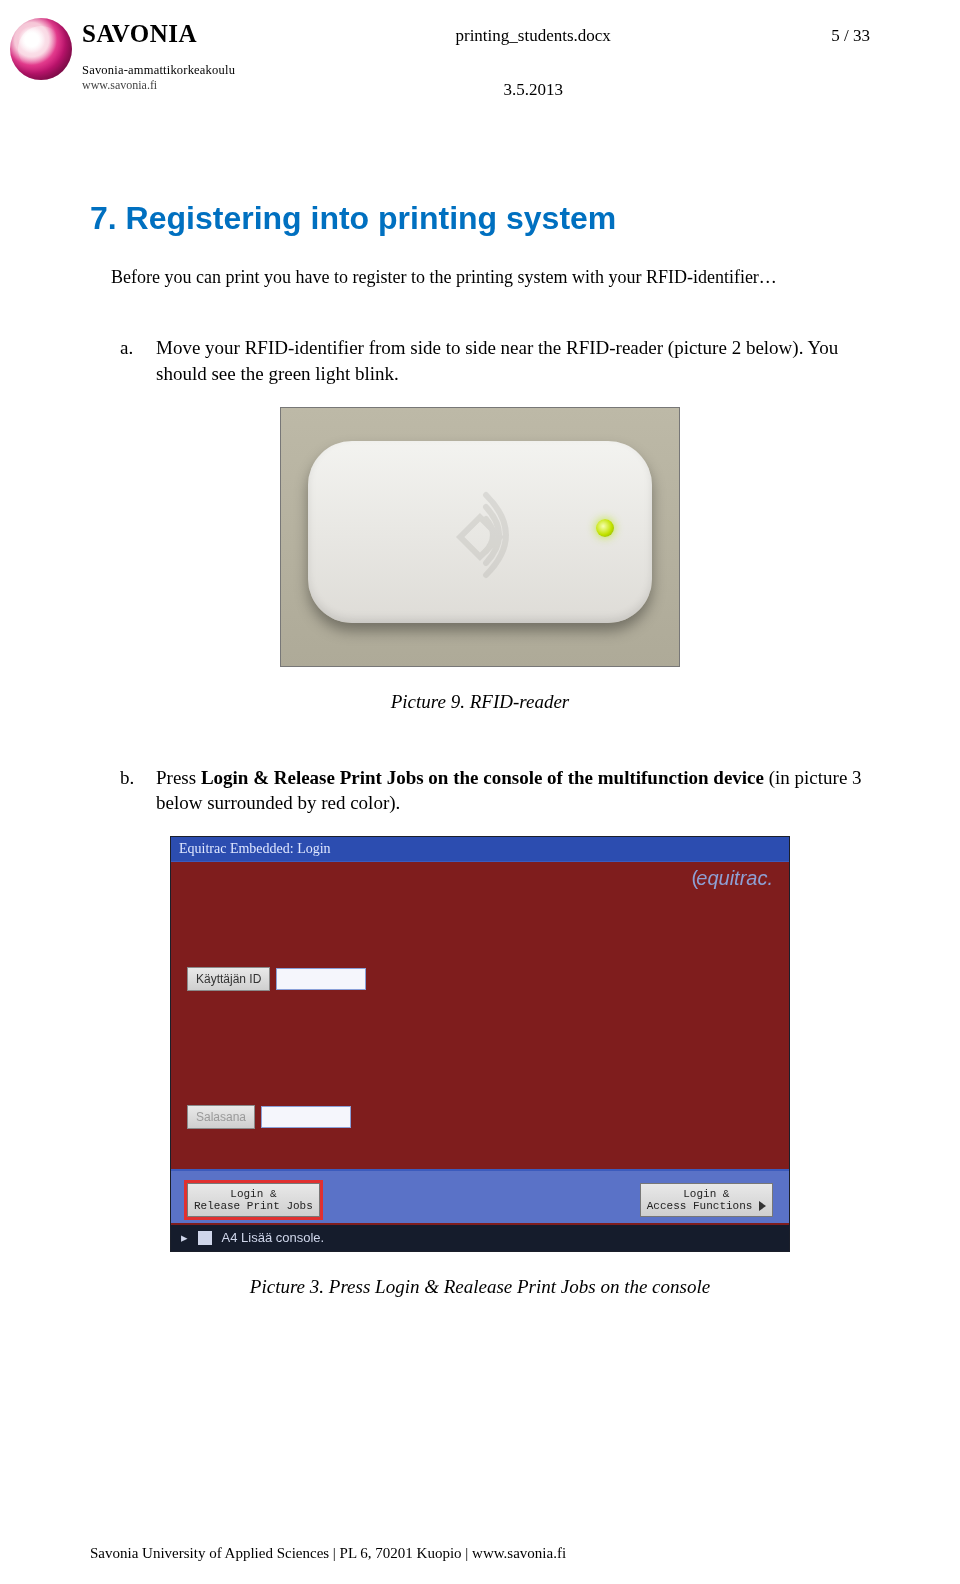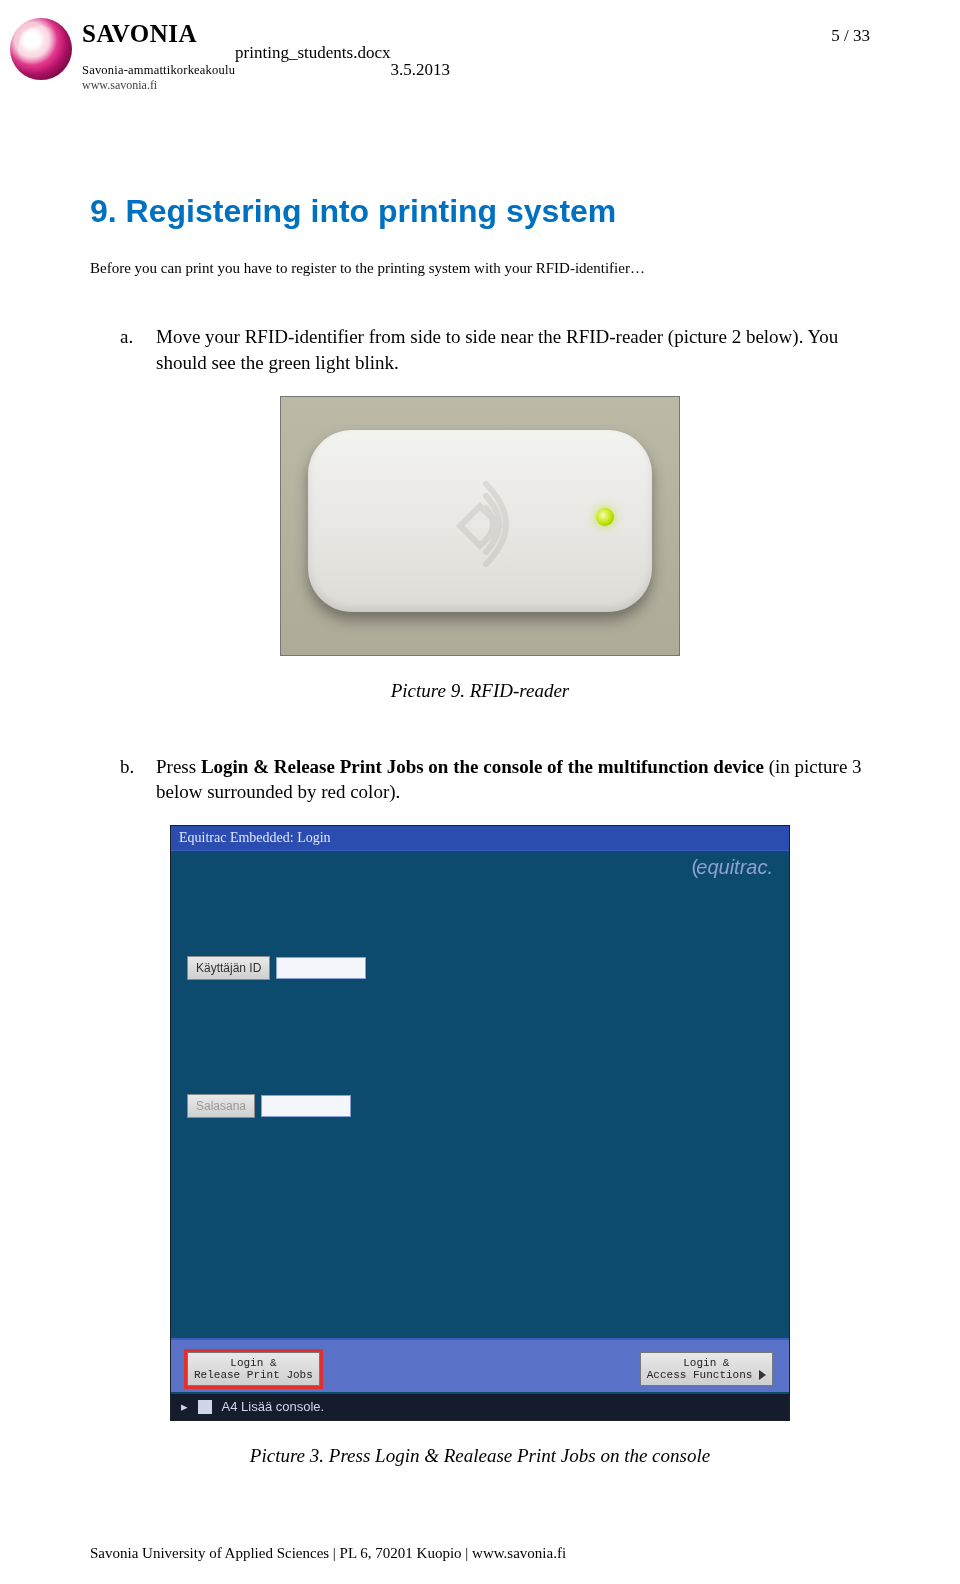--- a/index.html
+++ b/index.html
@@ -34,40 +34,40 @@
   .logo-name {
     font-weight: 800; font-size: 25px; letter-spacing: .5px;
   }
   .logo-sub1 {
     font-size: 12.5px; letter-spacing: .2px; margin-top: 15px;
   }
   .logo-sub2 {
     font-size: 12px; color:#444;
   }
   .header-center {
-    flex: 1; display:flex; align-items:center;
+    flex: 1; display:flex; flex-direction:column; align-items:center;
     padding-top: 8px;
   }
   .doc-name { font-size: 17px; }
   .doc-date { font-size: 17px; margin-top: 34px; }
   .header-right {
     padding-top: 8px; font-size: 17px; white-space: nowrap;
   }
 
   .page {
     padding: 100px 90px 0 90px;
   }
   h1 {
     font-family: Arial, Helvetica, sans-serif;
     color: #0070c0;
     font-size: 32px;
     font-weight: 700;
     margin-bottom: 28px;
   }
-  .intro { font-size: 15px; line-height: 1.35; margin-bottom: 46px; }
+  .intro { font-size: 18px; line-height: 1.35; margin-bottom: 46px; margin-left: 21px; }
   h2 {
     font-family: Arial, Helvetica, sans-serif;
     color: #0070c0;
     font-size: 22px;
     font-weight: 700;
     margin-bottom: 24px;
   }
   .ol-item {
     display: flex; gap: 14px; font-size: 19px; line-height: 1.35;
     margin-left: 30px; margin-bottom: 20px;
@@ -97,22 +97,22 @@
   }
   .rfid-glyph{
     position:absolute; left:118px; top:44px; width:120px; height:100px;
     opacity:.22;
   }
   .caption {
     font-style: italic; font-size: 19px; margin-top: 24px; margin-bottom: 28px;
   }
 
   .console-photo{
-    width: 620px; height: 596px; position: relative;
-    background:#0c4a6e; border:1px solid #1b1f2a;
+    width: 620px; height: 416px; position: relative;
+    background:#7f1d1d; border:1px solid #1b1f2a;
   }
   .console-titlebar{
     background:#2c4db0; color:#dfe7ff; font-size:14px; padding:4px 8px;
     border-bottom:1px solid #3b5bbd;
   }
   .console-brand{
     position:absolute; right:16px; top:30px; color:#8ea0d4; font-style:italic;
     font-family: Arial, sans-serif; font-size:20px;
   }
   .console-brand::before{
@@ -167,21 +167,21 @@
     </div>
   </div>
   <div class="header-center">
     <div class="doc-name">printing_students.docx</div>
     <div class="doc-date">3.5.2013</div>
   </div>
   <div class="header-right">5 / 33</div>
 </div>
 
 <div class="page">
-  <h1>9. Registering into printing system</h1>
+  <h1>7. Registering into printing system</h1>
   <p class="intro">Before you can print you have to register to the printing system with your RFID-identifier…</p>
 
 
   <div class="ol-item">
     <div class="ol-marker">a.</div>
     <div>Move your RFID-identifier from side to side near the RFID-reader (picture 2 below). You should see the green light blink.</div>
   </div>
 
   <div class="figure">
     <div class="rfid-photo">

